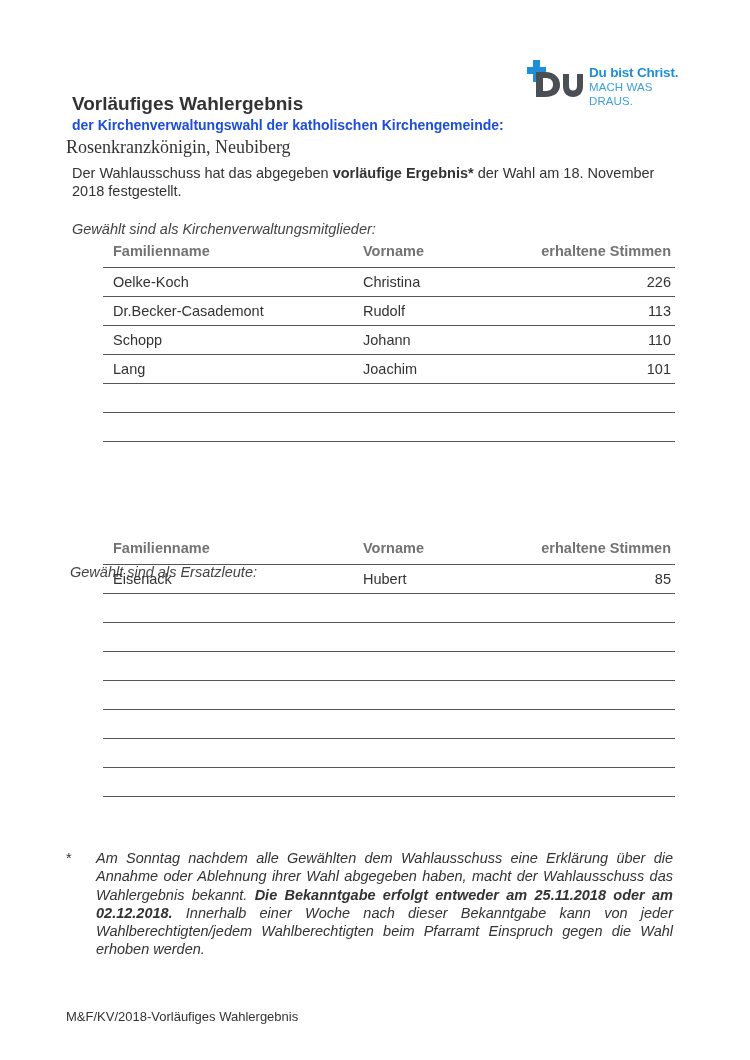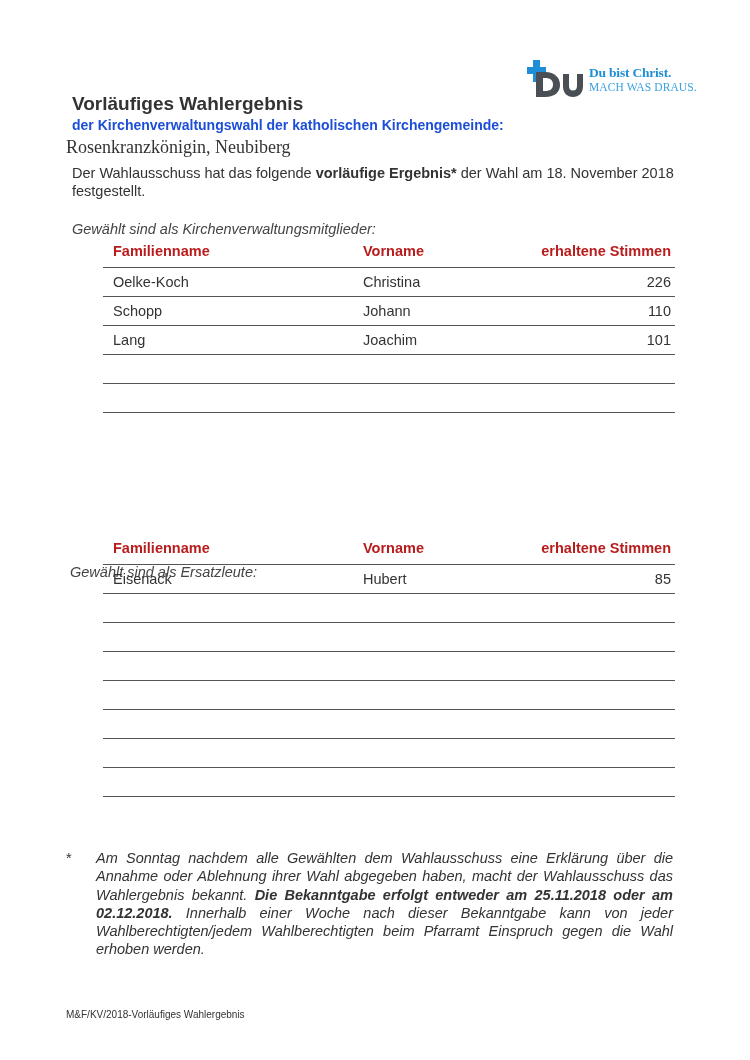--- a/index.html
+++ b/index.html
@@ -1,43 +1,43 @@
 <!DOCTYPE html>
 <html><head>
 <meta charset="utf-8">
 <style>
   html, body { margin: 0; padding: 0; background: #ffffff; }
   body { width: 750px; height: 1060px; position: relative; overflow: hidden;
          font-family: "Liberation Sans", sans-serif; color: #222; }
   .logo { position: absolute; left: 527px; top: 58px; width: 170px; height: 42px; }
   .logo-mark { position: absolute; left: 0; top: 0; width: 56px; height: 40px; }
-  .logo-text { position: absolute; left: 62px; top: 8px; line-height: 14px; font-family: Liberation Serif, serif; }
+  .logo-text { position: absolute; left: 62px; top: 8px; line-height: 14px; }
   .logo-l1 { font-size: 13.5px; font-weight: bold; color: #1e8fd6; letter-spacing: -0.2px; }
   .logo-l2 { font-size: 11.5px; color: #3aa0e0; letter-spacing: 0.1px; }
 
   .title { position: absolute; left: 72px; top: 93px; font-size: 19px; font-weight: bold; color: #333; }
   .subtitle { position: absolute; left: 72px; top: 117px; font-size: 14px; font-weight: bold; color: #1d4ed8; }
   .parish { position: absolute; left: 66px; top: 137px; font-family: "Liberation Serif", serif; font-size: 18px; color: #333; }
   .intro { position: absolute; left: 72px; top: 164px; width: 610px; font-size: 14.5px; line-height: 18px; color: #333; }
   .intro b { font-weight: bold; }
 
   .section-label { position: absolute; font-size: 14.5px; font-style: italic; color: #444; }
   .tbl { position: absolute; left: 103px; width: 572px; }
   .row { position: relative; height: 29px; border-bottom: 1.3px solid #555; box-sizing: border-box; }
   .row.hdr { height: 26px; }
   .cell { position: absolute; top: 6px; font-size: 14.5px; color: #333; }
-  .hdr .cell { top: 1px; font-weight: bold; color: #b91c1c; }
+  .hdr .cell { top: 1px; font-weight: bold; color: #737373; }
   .c1 { left: 10px; }
   .c2 { left: 260px; }
   .c3 { right: 4px; text-align: center; }
 
   .footnote { position: absolute; left: 66px; top: 849px; width: 607px; font-size: 14.5px; line-height: 18.3px; color: #333; }
   .footnote .star { position: absolute; left: 0; top: 0; }
   .footnote .txt { margin-left: 30px; text-align: justify; font-style: italic; }
-  .footer { position: absolute; left: 66px; top: 1009px; font-size: 10px; color: #333; }
+  .footer { position: absolute; left: 66px; top: 1009px; font-size: 13px; color: #333; }
 </style>
 </head>
 <body>
 
 <div class="logo">
   <svg class="logo-mark" viewBox="0 0 56 40">
     <rect x="6" y="2" width="7" height="22" fill="#1e8fd6"></rect>
     <rect x="0" y="9" width="19" height="7" fill="#1e8fd6"></rect>
     <path d="M9 14 h9 c10 0 15 6 15 13 c0 7 -5 12 -15 12 h-9 z M16 20 v13 h2 c5 0 8 -2 8 -6.5 c0 -4.5 -3 -6.5 -8 -6.5 z" fill="#4a4f55"></path>
     <path d="M36 16 h6 v12 c0 3 1.5 4.5 4 4.5 s4 -1.5 4 -4.5 v-12 h6 v12 c0 7 -4 11 -10 11 s-10 -4 -10 -11 z" fill="#4a4f55"></path>
@@ -46,34 +46,39 @@
     <div class="logo-l1">Du bist Christ.</div>
     <div class="logo-l2">MACH WAS DRAUS.</div>
   </div>
 </div>
 
 <div class="title">Vorläufiges Wahlergebnis</div>
 <div class="subtitle">der Kirchenverwaltungswahl der katholischen Kirchengemeinde:</div>
 <div class="parish">Rosenkranzkönigin, Neubiberg</div>
 
 <div class="intro">
-  <span>Der Wahlausschuss hat das folgende </span><b>vorläufige Ergebnis*</b><span> der Wahl am 18. November 2018 festgestellt.</span>
+  <span>Der Wahlausschuss hat das abgegeben </span><b>vorläufige Ergebnis*</b><span> der Wahl am 18. November 2018 festgestellt.</span>
 </div>
 
 <div class="section-label" style="left:72px; top:221px;">Gewählt sind als Kirchenverwaltungsmitglieder:</div>
 <div class="tbl" style="top:242px;">
   <div class="row hdr">
     <span class="cell c1">Familienname</span>
     <span class="cell c2">Vorname</span>
     <span class="cell c3">erhaltene Stimmen</span>
   </div>
   <div class="row">
       <span class="cell c1">Oelke-Koch</span>
       <span class="cell c2">Christina</span>
       <span class="cell c3">226</span>
+    </div>
+  <div class="row">
+      <span class="cell c1">Dr.Becker-Casademont</span>
+      <span class="cell c2">Rudolf</span>
+      <span class="cell c3">113</span>
     </div>
   <div class="row">
       <span class="cell c1">Schopp</span>
       <span class="cell c2">Johann</span>
       <span class="cell c3">110</span>
     </div>
   <div class="row">
       <span class="cell c1">Lang</span>
       <span class="cell c2">Joachim</span>
       <span class="cell c3">101</span>

